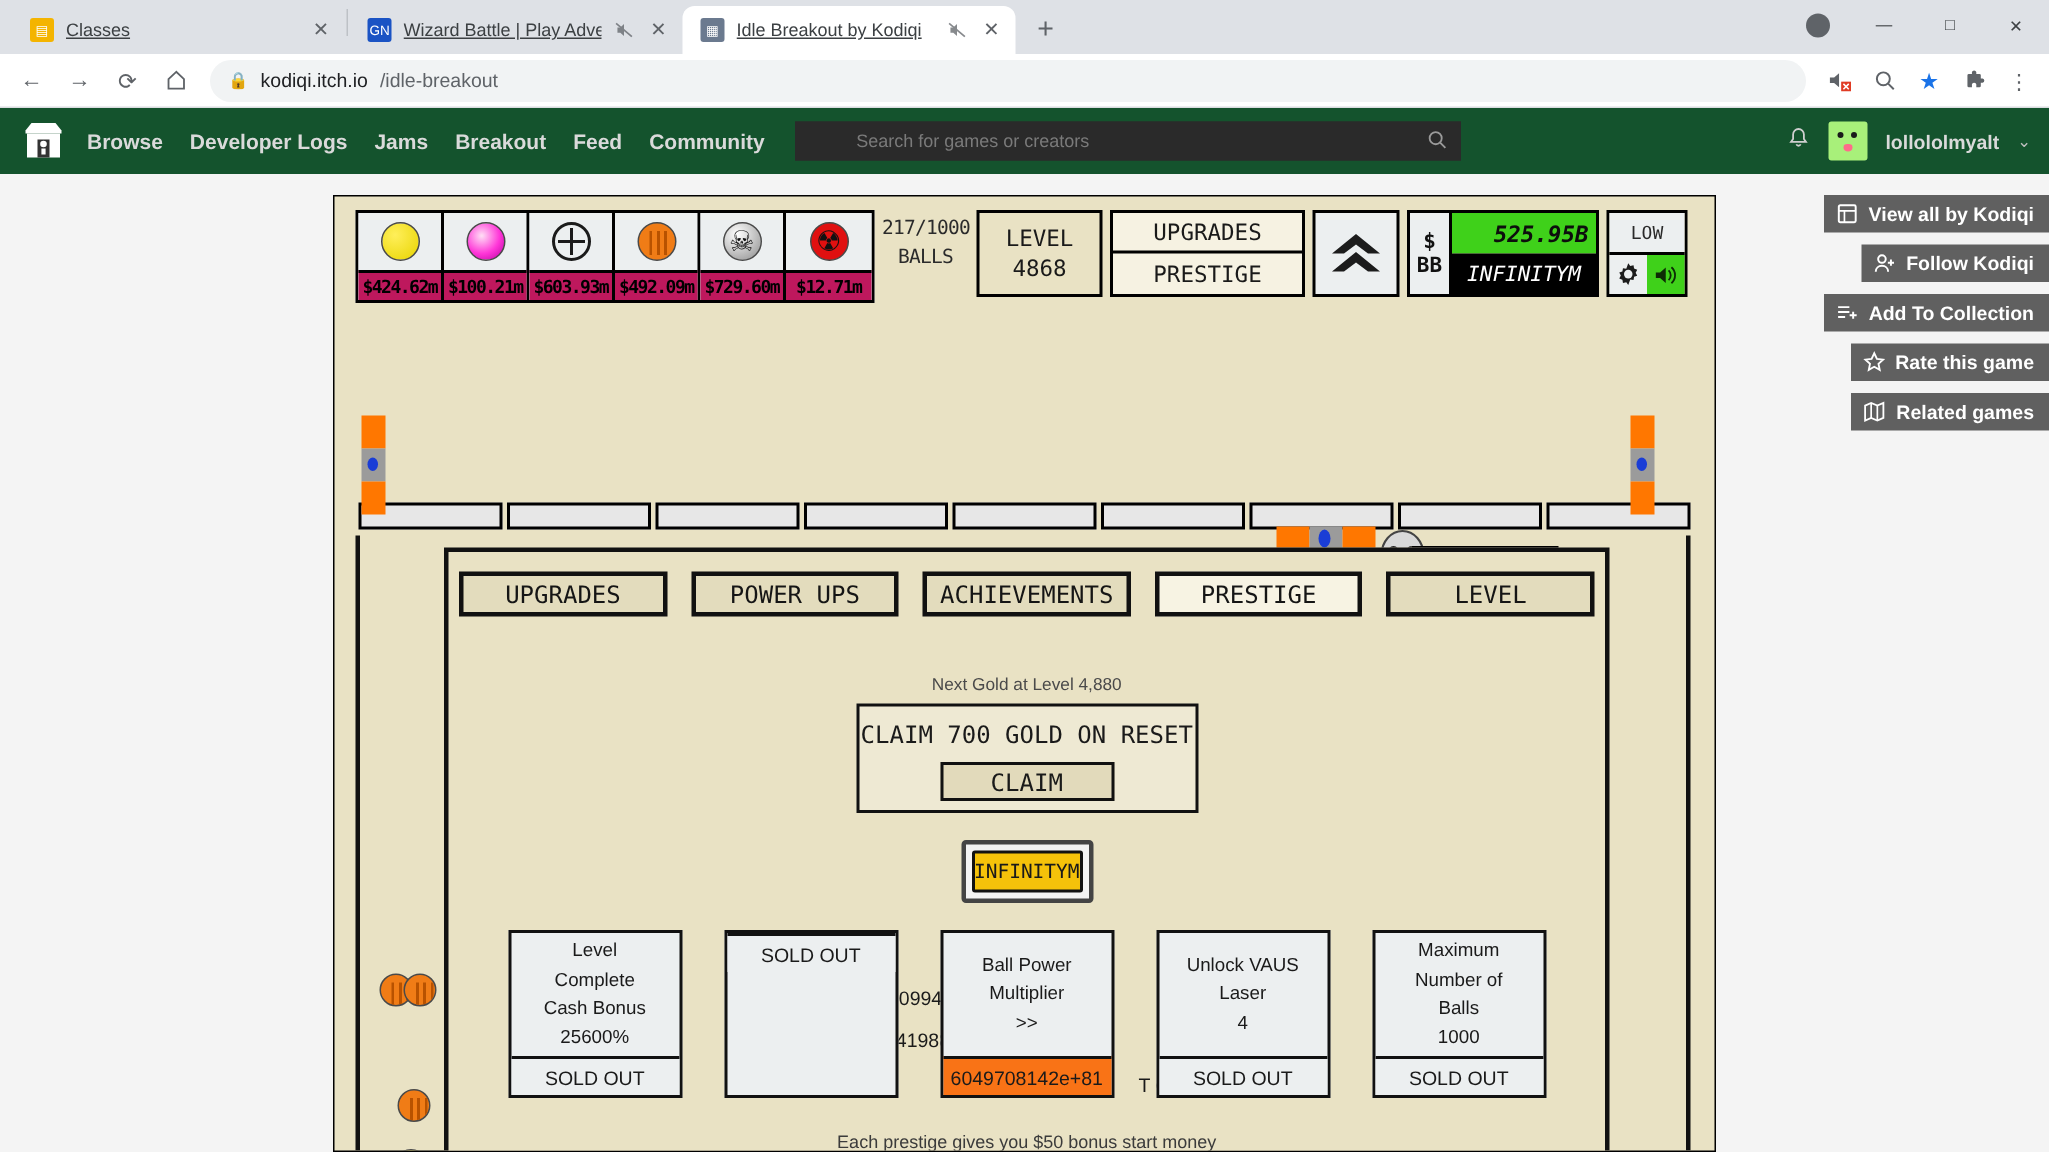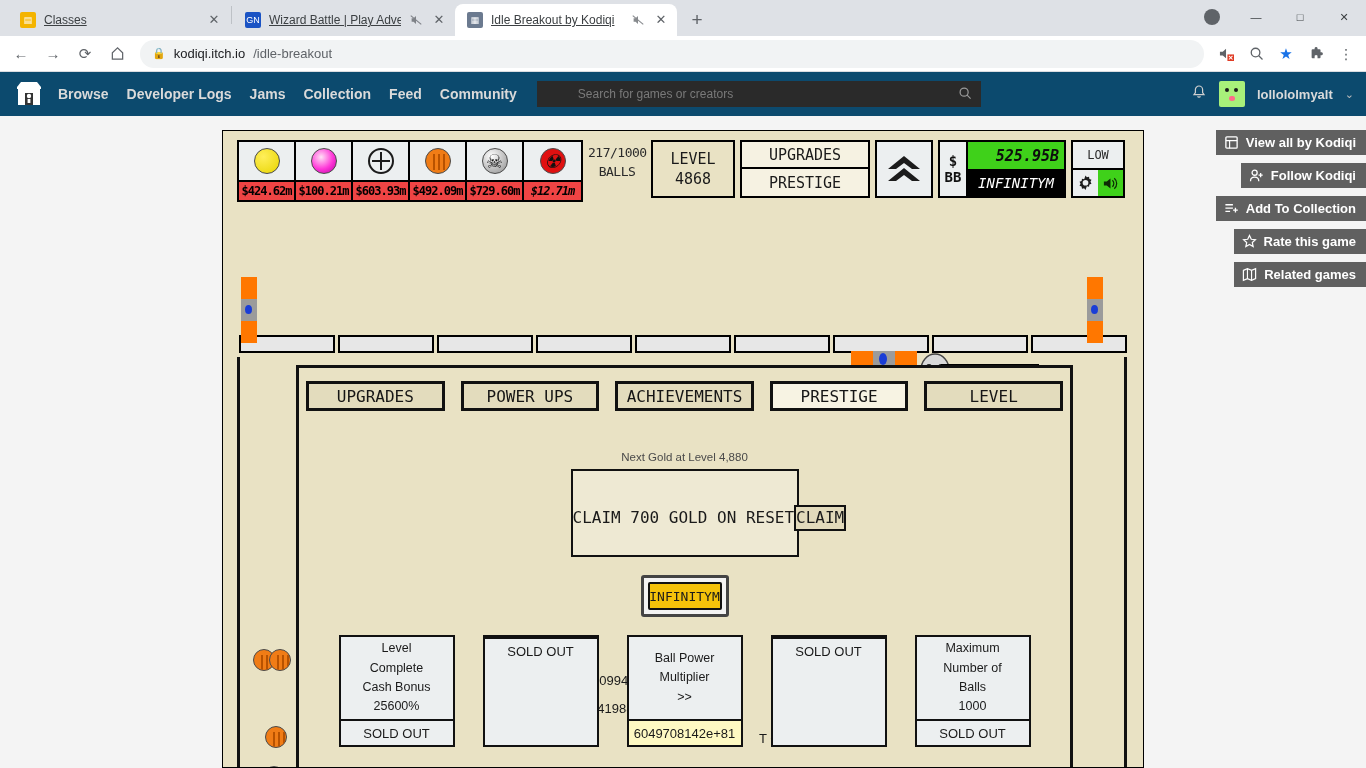--- a/index.html
+++ b/index.html
@@ -57,21 +57,21 @@
   .omnibox .lock { font-size: 11px; color: #5f6368; }
   .url-host { color: #202124; }
   .url-path { color: #5f6368; }
   .tool-icons { display: flex; align-items: center; gap: 2px; }
   .tool-btn { width: 28px; height: 28px; display: flex; align-items: center;
     justify-content: center; color: #5f6368; font-size: 14px; }
   .star { color: #1a73e8; font-size: 15px; }
 
   
   .itch-header {
-    height: 44px; background: #0c4a6e; display: flex; align-items: center;
+    height: 44px; background: #14532d; display: flex; align-items: center;
     padding: 0 12px; gap: 0; color: #dadada;
   }
   .itch-logo { width: 34px; height: 30px; margin-right: 12px; display: flex;
     align-items: center; justify-content: center; }
   .itch-nav { display: flex; align-items: center; gap: 18px; margin-right: 20px; }
   .itch-nav a { color: #dadada; font-size: 14px; font-weight: bold; text-decoration: none;
     white-space: nowrap; }
   .itch-search {
     width: 444px; height: 26px; background: #2a2a2a; border: 1px solid #2a2a2a;
     display: flex; align-items: center; padding: 0 8px; color: #7a7a7a; font-size: 12px;
@@ -95,23 +95,23 @@
   .game-frame {
     position: absolute; left: 222px; top: 14px; width: 922px; height: 638px;
     background: #e9e2c4; border: 1px solid #000; overflow: hidden;
   }
 
   
   .hud { position: absolute; left: 14px; top: 9px; display: flex; align-items: flex-start;
     gap: 5px; }
   .ball-row { display: flex; border: 2px solid #000; background: #eceff0; }
   .ball-cell { width: 57px; border-right: 2px solid #000; background: #eceff0; }
-  .ball-cell:last-child { border-right: none; font-style: italic; }
+  .ball-cell:last-child { border-right: none; }
   .ball-icon-wrap { height: 38px; display: flex; align-items: center; justify-content: center; }
-  .ball-price { height: 20px; background: #ef4444; border-top: 2px solid #000;
+  .ball-price { height: 20px; background: #be185d; border-top: 2px solid #000;
     font-family: "DejaVu Sans Mono", monospace; font-size: 12px; color: #000;
     display: flex; align-items: center; justify-content: center; letter-spacing: -1px;
     font-weight: bold; }
   .b-dot { width: 26px; height: 26px; border-radius: 50%; border: 1px solid #4a4a4a; }
   .b-yellow { background: radial-gradient(circle at 35% 32%, #ffef5a, #e8d400); }
   .b-pink   { background: radial-gradient(circle at 38% 34%, #ffd9f4 2%, #ff36d8 55%, #b800a0); }
   .b-plus   { background: transparent; border: 2px solid #1b1b1b; position: relative; }
   .b-plus::before, .b-plus::after { content:""; position:absolute; background:#1b1b1b; }
   .b-plus::before { left: 50%; top: 2px; bottom: 2px; width: 2px; margin-left: -1px; }
   .b-plus::after  { top: 50%; left: 2px; right: 2px; height: 2px; margin-top: -1px; }
@@ -184,42 +184,42 @@
     position: absolute; left: 73px; top: 234px; width: 777px; height: 462px;
     background: #e9e2c4; border: 3px solid #111;
   }
   .modal-tabs { display: flex; gap: 16px; padding: 13px 7px 0 7px; justify-content: center; }
   .mtab { width: 144px; height: 30px; border: 3px solid #111; background: #e3dcbd;
     display: flex; align-items: center; justify-content: center;
     font-family: "DejaVu Sans Mono", monospace; font-size: 16px; color: #151515;
     letter-spacing: 0px; }
   .mtab.active { background: #f7f3e3; }
   .next-gold { text-align: center; margin-top: 40px; font-size: 11.5px; color: #4a4a4a; }
-  .claim-box { width: 228px; height: 88px; margin: 6px auto 0 auto; background: #eee9d3;
-    border: 2px solid #111; display: flex; flex-direction: row; align-items: center; }
+  .claim-box { width: 228px; height: 73px; margin: 6px auto 0 auto; background: #eee9d3;
+    border: 2px solid #111; display: flex; flex-direction: column; align-items: center; }
   .claim-title { font-family: "DejaVu Sans Mono", monospace; font-size: 16px; color: #1a1a1a;
     margin-top: 9px; white-space: nowrap; }
   .claim-btn { width: 116px; height: 26px; margin-top: 9px; border: 2px solid #111;
     background: #e2dabb; display: flex; align-items: center; justify-content: center;
     font-family: "DejaVu Sans Mono", monospace; font-size: 16px; color: #1a1a1a; }
   .infinity-wrap { width: 88px; height: 42px; margin: 18px auto 0 auto; border: 3px solid #444;
     background: #f3f3f3; display: flex; align-items: center; justify-content: center;
     border-radius: 3px; }
   .infinity-btn { width: 74px; height: 28px; background: #f5c20a; border: 2px solid #111;
     border-radius: 2px; display: flex; align-items: center; justify-content: center;
     font-family: "DejaVu Sans Mono", monospace; font-size: 13px; color: #1a1a1a;
     overflow: hidden; white-space: nowrap; }
 
   .cards { display: flex; gap: 28px; justify-content: center; margin-top: 18px; position: relative; }
   .card { width: 116px; border: 2px solid #111; background: #eceff0; position: relative; z-index: 3; }
   .card-body { height: 82px; display: flex; align-items: center; justify-content: center;
     text-align: center; font-size: 12.5px; color: #1a1a1a; line-height: 1.55; padding: 0 4px; }
   .card-foot { height: 26px; border-top: 2px solid #111; display: flex; align-items: center;
     justify-content: center; font-size: 13px; color: #1a1a1a; background: #eceff0; }
-  .card-foot.green { background: #fef9c3; }
+  .card-foot.green { background: #f97316; }
 
   .overflow-text { position: absolute; left: 0; right: 0; top: 0; z-index: 1;
     pointer-events: none; }
   .of-line { position: absolute; white-space: nowrap; font-size: 13px; color: #1a1a1a;
     font-family: "Liberation Sans", sans-serif; }
 
   .each-prestige { text-align: center; margin-top: 22px; font-size: 12px; color: #3b3b3b; }
 
   
   .side-actions { position: absolute; right: 0; top: 14px; display: flex;
@@ -318,21 +318,21 @@
       <path d="M5 9 H27 V25 H5 Z" fill="#fff"></path>
       <rect x="12" y="13" width="8" height="12" fill="#333"></rect>
       <circle cx="16" cy="16" r="2.2" fill="#fff"></circle>
       <path d="M14.6 19h2.8v4h-2.8z" fill="#fff"></path>
     </svg>
   </div>
   <div class="itch-nav">
     <a>Browse</a>
     <a>Developer Logs</a>
     <a>Jams</a>
-    <a>Collection</a>
+    <a>Breakout</a>
     <a>Feed</a>
     <a>Community</a>
   </div>
   <div class="itch-search">
     <span class="ph">Search for games or creators</span>
     <span>
       <svg width="14" height="14" viewBox="0 0 16 16">
           <circle cx="7" cy="7" r="4.6" fill="none" stroke="#9a9a9a" stroke-width="1.4"></circle>
           <path d="M10.4 10.4L14.4 14.4" stroke="#9a9a9a" stroke-width="1.4"></path>
         </svg>
@@ -542,20 +542,23 @@
         </div>
 
         <div class="card">
           <div class="card-body">
             <span>Ball Power<br>Multiplier<br><span>&gt;&gt;</span></span>
           </div>
           <div class="card-foot green">6049708142e+81</div>
         </div>
 
         <div class="card">
+          <div class="card-body">
+            <span>Unlock VAUS<br>Laser<br><span>4</span></span>
+          </div>
           <div class="card-foot">SOLD OUT</div>
         </div>
 
         <div class="card">
           <div class="card-body">
             <span>Maximum<br>Number of<br>Balls<br><span>1000</span></span>
           </div>
           <div class="card-foot">SOLD OUT</div>
         </div>
       </div>

